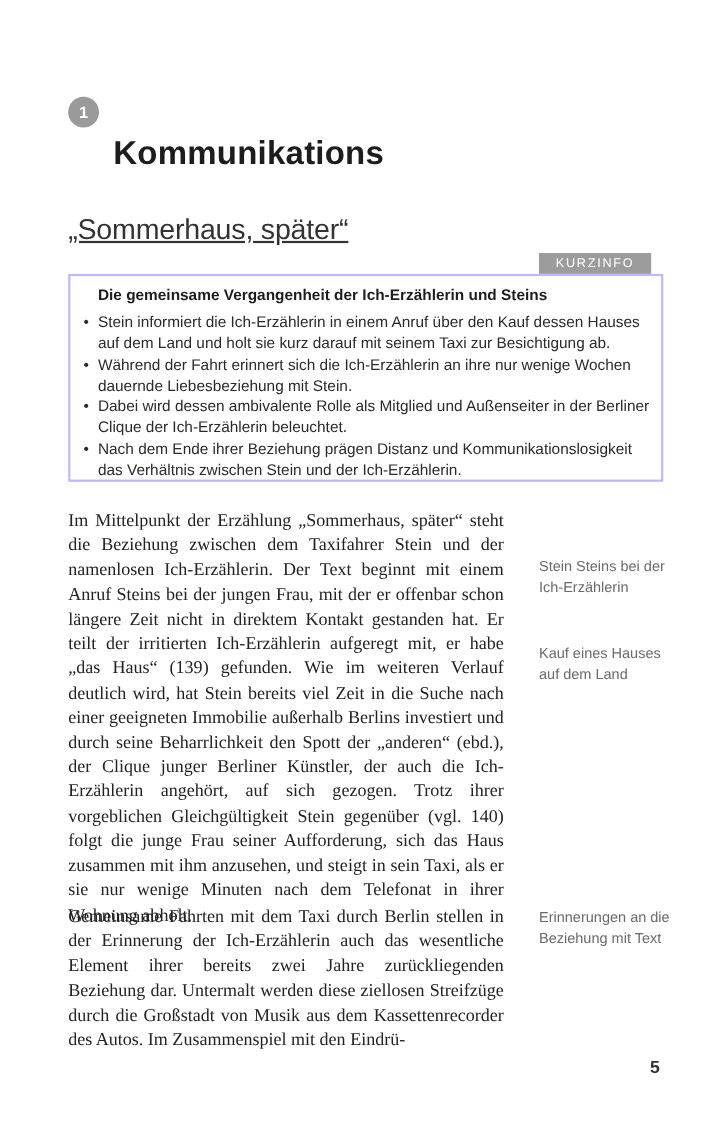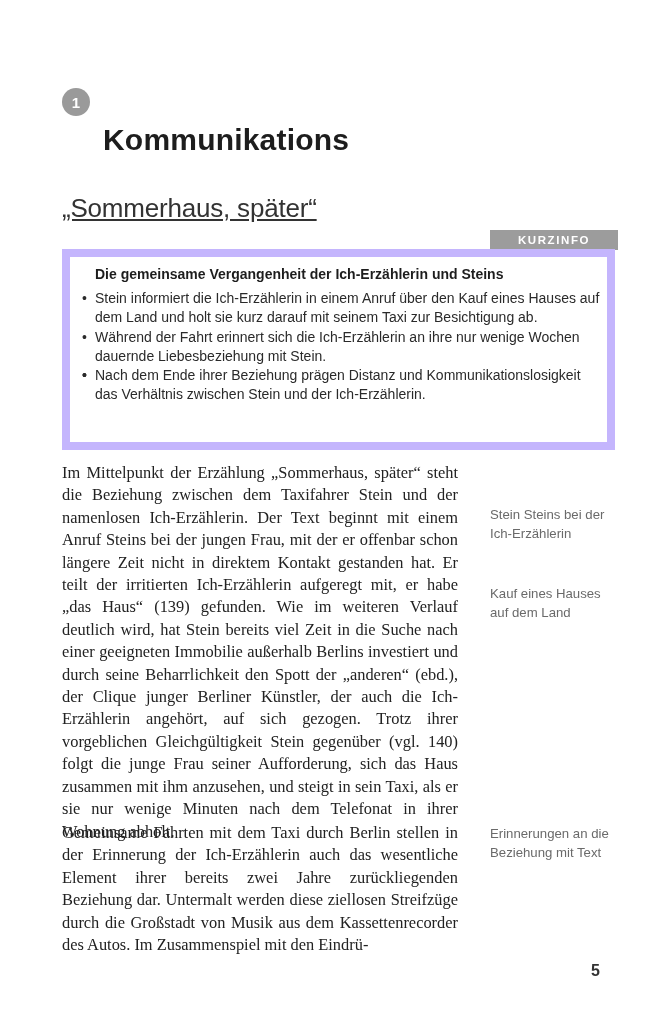--- a/index.html
+++ b/index.html
@@ -17,27 +17,27 @@
     margin: 0 0 0 41px; font-size: 30px; line-height: 40px; font-weight: bold; color: #1d1d1d;
     letter-spacing: 0.2px;
   }
 
   .section-title {
     position: absolute; left: 62px; top: 193px; margin: 0;
     font-size: 26px; font-weight: normal; color: #333; letter-spacing: -0.2px; text-decoration: underline;
   }
 
   .kurz-tab {
-    position: absolute; left: 490px; top: 230px; width: 128px; height: 20px;
-    background: #9c9c9c; color: #fff; font-size: 11.5px; font-weight: bold;
+    position: absolute; left: 490px; top: 230px; width: 102px; height: 20px;
+    background: #9c9c9c; color: #fff; font-size: 11.5px; font-weight: normal;
     letter-spacing: 1.6px; display: flex; align-items: center; justify-content: center;
   }
   .kurz-box {
     position: absolute; left: 62px; top: 249px; width: 537px; height: 185px;
-    border: 8px solid #c4b5fd; background: #fff;
+    border: 2px solid #c4b5fd; background: #fff;
   }
   .kurz-heading {
     position: absolute; left: 25px; top: 9px; margin: 0;
     font-size: 14px; font-weight: bold; color: #1d1d1d;
   }
   .kurz-list {
     position: absolute; left: 10px; top: 32px; width: 520px;
     margin: 0; padding: 0; list-style: none;
   }
   .kurz-list li {
@@ -77,28 +77,29 @@
 </div>
 
 <h2 class="section-title sans">„Sommerhaus, später“</h2>
 
 <div class="kurz-tab sans">KURZINFO</div>
 <div class="kurz-box sans">
   <h3 class="kurz-heading">Die gemeinsame Vergangenheit der Ich-Erzählerin und Steins</h3>
   <ul class="kurz-list">
     <li>
       <span class="bullet">•</span>
-      <span>Stein informiert die Ich-Erzählerin in einem Anruf über den Kauf eines Hauses auf dem Land und holt sie kurz darauf mit seinem Taxi zur Besichtigung ab.</span>
+      <span>Stein informiert die Ich-Erzählerin in einem Anruf über den Kauf dessen Hauses auf dem Land und holt sie kurz darauf mit seinem Taxi zur Besichtigung ab.</span>
     </li>
     <li>
       <span class="bullet">•</span>
       <span>Während der Fahrt erinnert sich die Ich-Erzählerin an ihre nur wenige Wochen dauernde Liebesbeziehung mit Stein.</span>
     </li>
     <li>
       <span class="bullet">•</span>
+      <span>Dabei wird dessen ambivalente Rolle als Mitglied und Außenseiter in der Berliner Clique der Ich-Erzählerin beleuchtet.</span>
     </li>
     <li>
       <span class="bullet">•</span>
       <span>Nach dem Ende ihrer Beziehung prägen Distanz und Kommunikations­losigkeit das Verhältnis zwischen Stein und der Ich-Erzählerin.</span>
     </li>
   </ul>
 </div>
 
 <p class="body-para para1 serif">Im Mittelpunkt der Erzählung „Sommerhaus, später“ steht die Beziehung zwischen dem Taxifahrer Stein und der namenlosen Ich-Erzählerin. Der Text beginnt mit ei­nem Anruf Steins bei der jungen Frau, mit der er offen­bar schon längere Zeit nicht in direktem Kontakt gestan­den hat. Er teilt der irritierten Ich-Erzählerin aufgeregt mit, er habe „das Haus“ (139) gefunden. Wie im weiteren Verlauf deutlich wird, hat Stein bereits viel Zeit in die Suche nach einer geeigneten Immobilie außerhalb Ber­lins investiert und durch seine Beharrlichkeit den Spott der „anderen“ (ebd.), der Clique junger Berliner Künstler, der auch die Ich-Erzählerin angehört, auf sich gezogen. Trotz ihrer vorgeblichen Gleichgültigkeit Stein gegen­über (vgl. 140) folgt die junge Frau seiner Aufforderung, sich das Haus zusammen mit ihm anzusehen, und steigt in sein Taxi, als er sie nur wenige Minuten nach dem Telefonat in ihrer Wohnung abholt.</p>
 <p class="body-para para2 serif">Gemeinsame Fahrten mit dem Taxi durch Berlin stellen in der Erinnerung der Ich-Erzählerin auch das wesent­liche Element ihrer bereits zwei Jahre zurückliegenden Beziehung dar. Untermalt werden diese ziellosen Streif­züge durch die Großstadt von Musik aus dem Kassetten­recorder des Autos. Im Zusammenspiel mit den Eindrü-</p>

